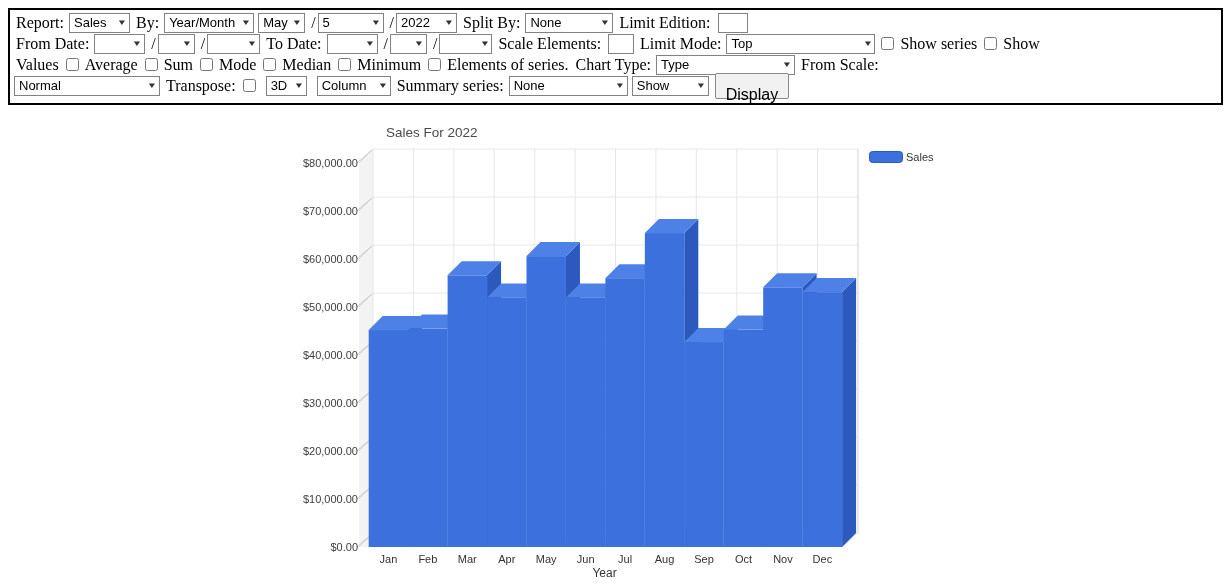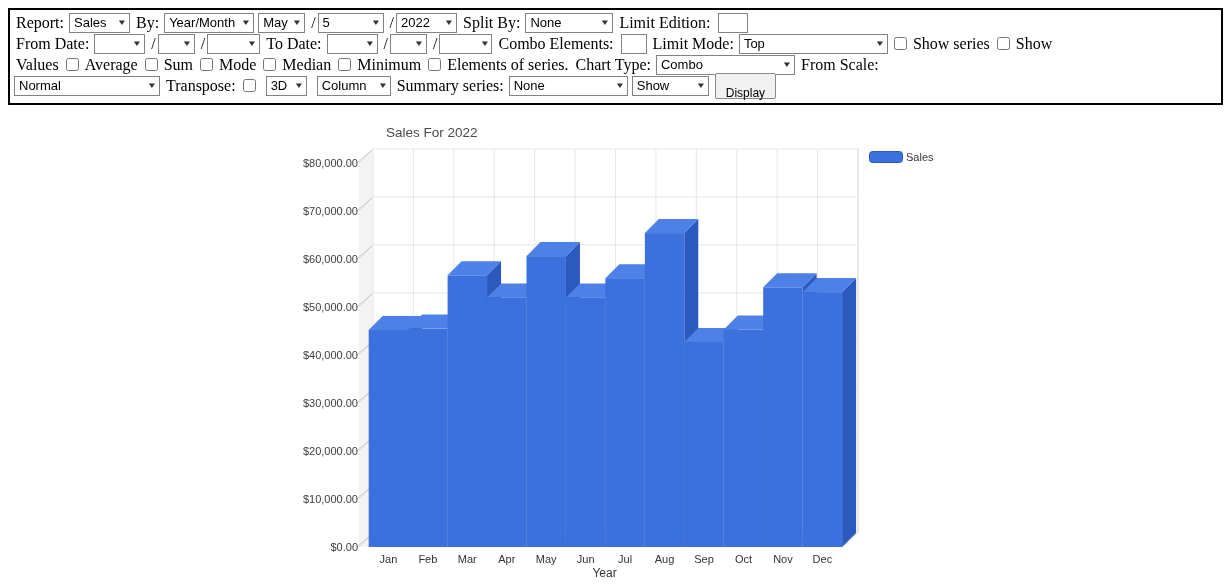--- a/index.html
+++ b/index.html
@@ -23,21 +23,21 @@
   .lbl{margin:0 5px 0 2px;}
   .sep{margin:0 2px;}
   .sel{display:inline-flex;align-items:center;justify-content:space-between;
        border:1px solid #828282;background:#fff;height:18px;padding:0 3px 0 4px;
        font-family:"Liberation Sans",sans-serif;font-size:13px;color:#000;
        margin-right:4px;box-sizing:content-box;cursor:default;}
   .sel .arr{font-size:8px;color:#333;margin-left:5px;transform:scaleX(1.3);}
   .txt{border:1px solid #828282;height:16px;width:24px;font-size:13px;
        font-family:"Liberation Sans",sans-serif;margin-left:2px;margin-right:4px;padding:1px 2px;}
   .cb{width:13px;height:13px;margin:0 4px 0 2px;flex:none;}
-  .btn{font-family:"Liberation Sans",sans-serif;font-size:12px;height:22px;
+  .btn{font-family:"Liberation Sans",sans-serif;font-size:16px;height:22px;
        padding:12px 10px;background:#f1f1f1;border:1px solid #8a8a8a;border-radius:2px;
        margin-left:2px;}
 
   
   #chart-svg{position:absolute;left:0;top:0;}
 </style>
 </head>
 <body>
 
 <svg id="chart-svg" width="1231" height="587" viewBox="0 0 1231 587" font-family="Liberation Sans, sans-serif">
@@ -211,21 +211,21 @@
       <span class="sep">/</span>
       <span class="sel" style="width:28px">
         <span></span>
           <span class="arr">▼</span>
       </span>
       <span class="sep">/</span>
       <span class="sel" style="width:44px">
         <span></span>
           <span class="arr">▼</span>
       </span>
-      <span class="lbl">Combo Elements:</span>
+      <span class="lbl">Scale Elements:</span>
       <input class="txt" style="width: 20px;" value="">
       <span class="lbl">Limit Mode:</span>
       <span class="sel" style="width:140px">
         <span>Top</span>
           <span class="arr">▼</span>
       </span>
       <input type="checkbox" class="cb" style="">
       <span class="lbl">Show series</span>
       <input type="checkbox" class="cb" style="">
       <span class="lbl">Show</span>
@@ -240,21 +240,21 @@
       <input type="checkbox" class="cb" style="">
       <span class="lbl">Mode</span>
       <input type="checkbox" class="cb" style="">
       <span class="lbl">Median</span>
       <input type="checkbox" class="cb" style="">
       <span class="lbl">Minimum</span>
       <input type="checkbox" class="cb" style="">
       <span class="lbl">Elements of series.</span>
       <span class="lbl">Chart Type:</span>
       <span class="sel" style="width:130px">
-        <span>Combo</span>
+        <span>Type</span>
           <span class="arr">▼</span>
       </span>
       <span class="lbl">From Scale:</span>
     </div>
 
     <div class="tb-row">
       <span class="sel" style="width:137px">
         <span>Normal</span>
           <span class="arr">▼</span>
       </span>

